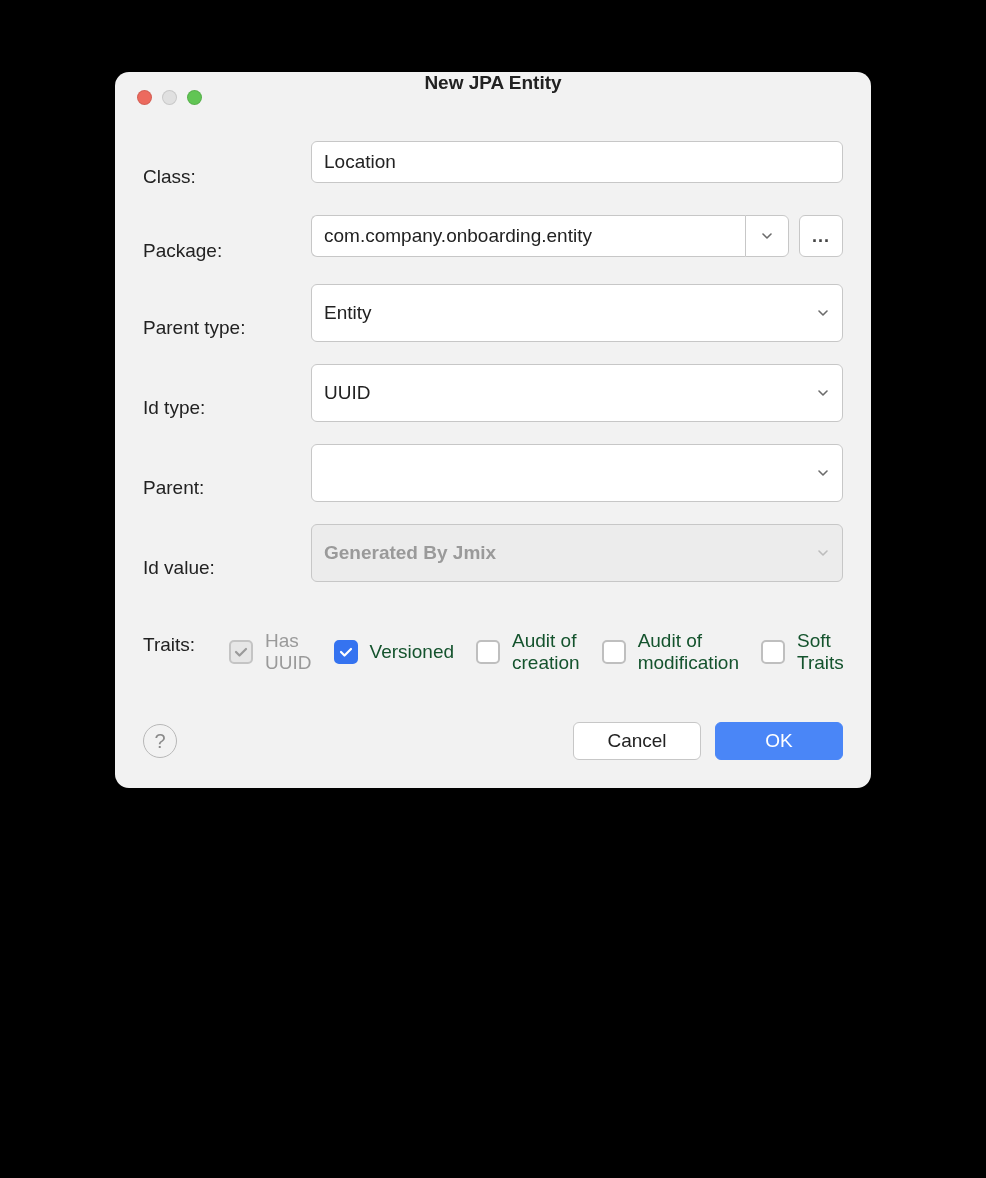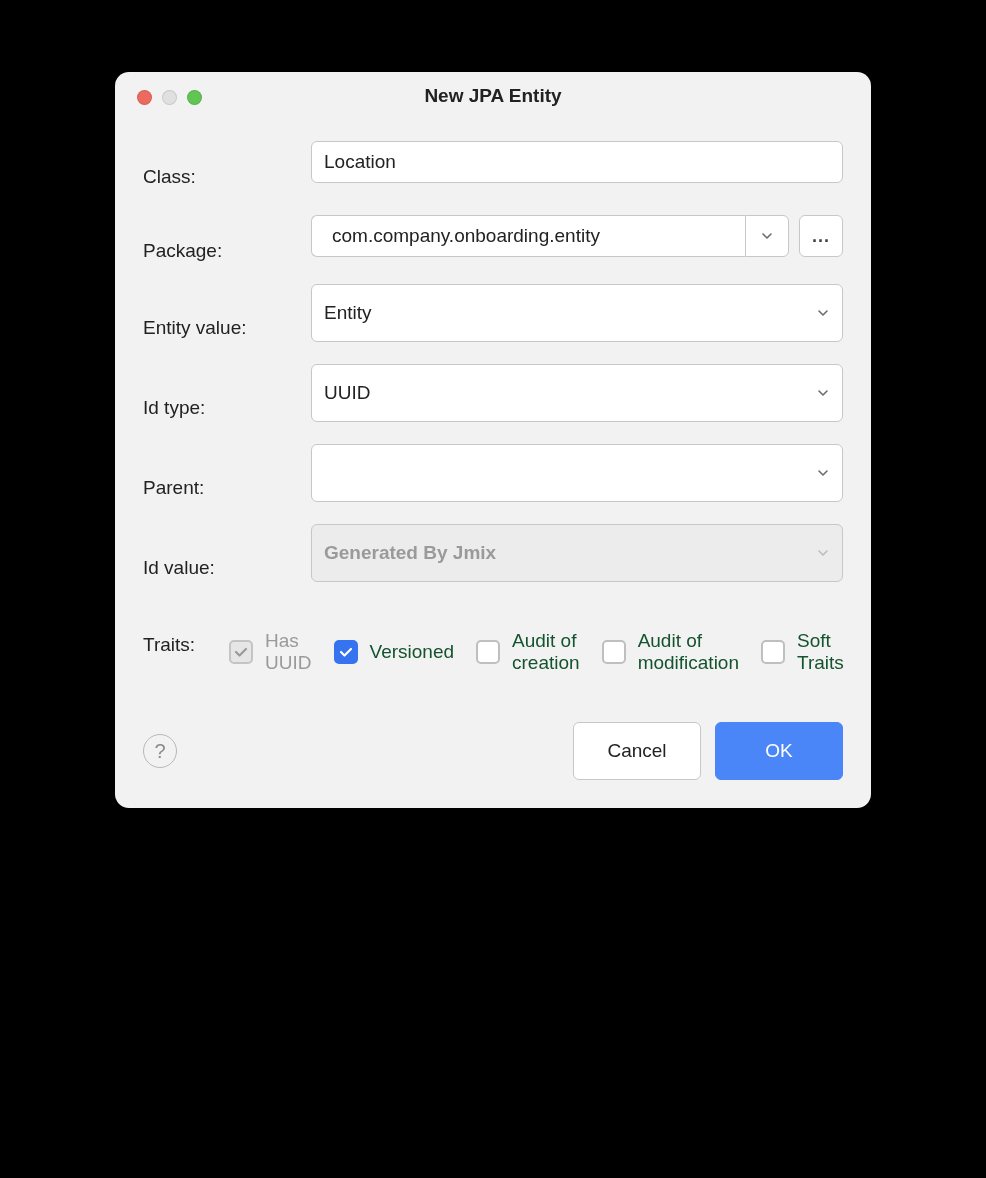--- a/index.html
+++ b/index.html
@@ -16,21 +16,21 @@
     .dialog {
       width: 756px;
       background: #f2f2f2;
       border-radius: 14px;
       box-shadow: 0 20px 60px rgba(0,0,0,0.5);
       overflow: hidden;
     }
     .titlebar {
       height: 48px;
       display: flex;
-      align-items: center;
+      align-items: flex-start;
       position: relative;
       padding: 0 16px;
     }
     .traffic-lights {
       display: flex;
       gap: 10px;
       position: absolute;
       left: 22px;
       top: 18px;
     }
@@ -104,21 +104,21 @@
       display: flex;
       flex: 1;
     }
     .combo-split .combo-text {
       flex: 1;
       height: 42px;
       border: 1px solid #c7c7c7;
       border-right: none;
       border-radius: 6px 0 0 6px;
       background: #fff;
-      padding: 0 20px;
+      padding: 0 12px;
       font-size: 19px;
       color: #222;
       display: flex;
       align-items: center;
     }
     .combo-split .combo-btn {
       width: 44px;
       height: 42px;
       border: 1px solid #c7c7c7;
       border-radius: 0 6px 6px 0;
@@ -198,21 +198,21 @@
       background: transparent;
       display: flex;
       align-items: center;
       justify-content: center;
       font-size: 20px;
       color: #8a8a8a;
       font-weight: 500;
     }
     .spacer { flex: 1; }
     .btn {
-      height: 58px;
+      height: 38px;
       min-width: 128px;
       border-radius: 6px;
       border: 1px solid #c7c7c7;
       background: #fff;
       font-size: 19px;
       color: #222;
       padding: 8px 24px;
       display: flex;
       align-items: center;
       justify-content: center;
@@ -256,21 +256,21 @@
                   <path d="M3 5 L7 9 L11 5" stroke="#6b6b6b" stroke-width="1.6" fill="none" stroke-linecap="round" stroke-linejoin="round"></path>
                 </svg>
             </span>
           </div>
         </div>
         <div class="browse-btn">...</div>
       </div>
     </div>
 
     <div class="row">
-      <div class="label">Entity value:</div>
+      <div class="label">Parent type:</div>
       <div class="field">
         <div class="combo">
           <span>Entity</span>
           <span class="chevron">
             <svg width="14" height="14" viewBox="0 0 14 14">
                 <path d="M3 5 L7 9 L11 5" stroke="#6b6b6b" stroke-width="1.6" fill="none" stroke-linecap="round" stroke-linejoin="round"></path>
               </svg>
           </span>
         </div>
       </div>

